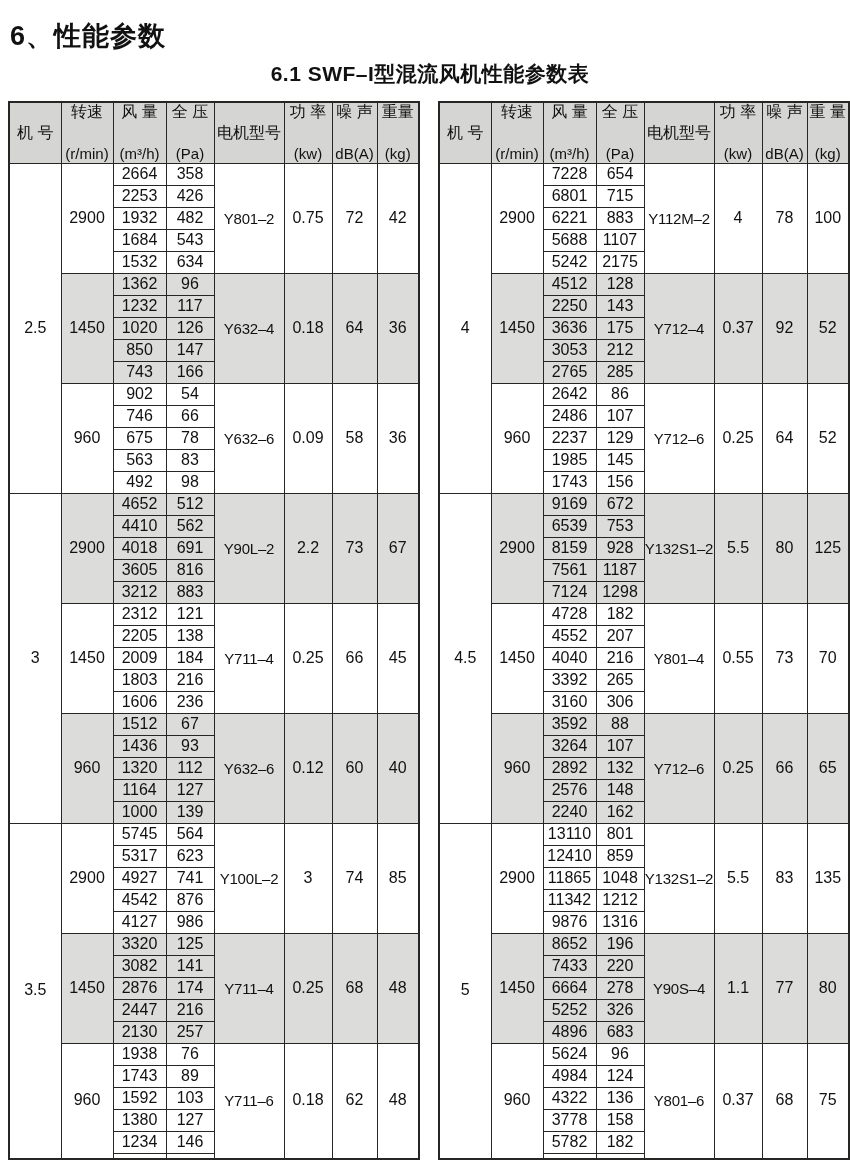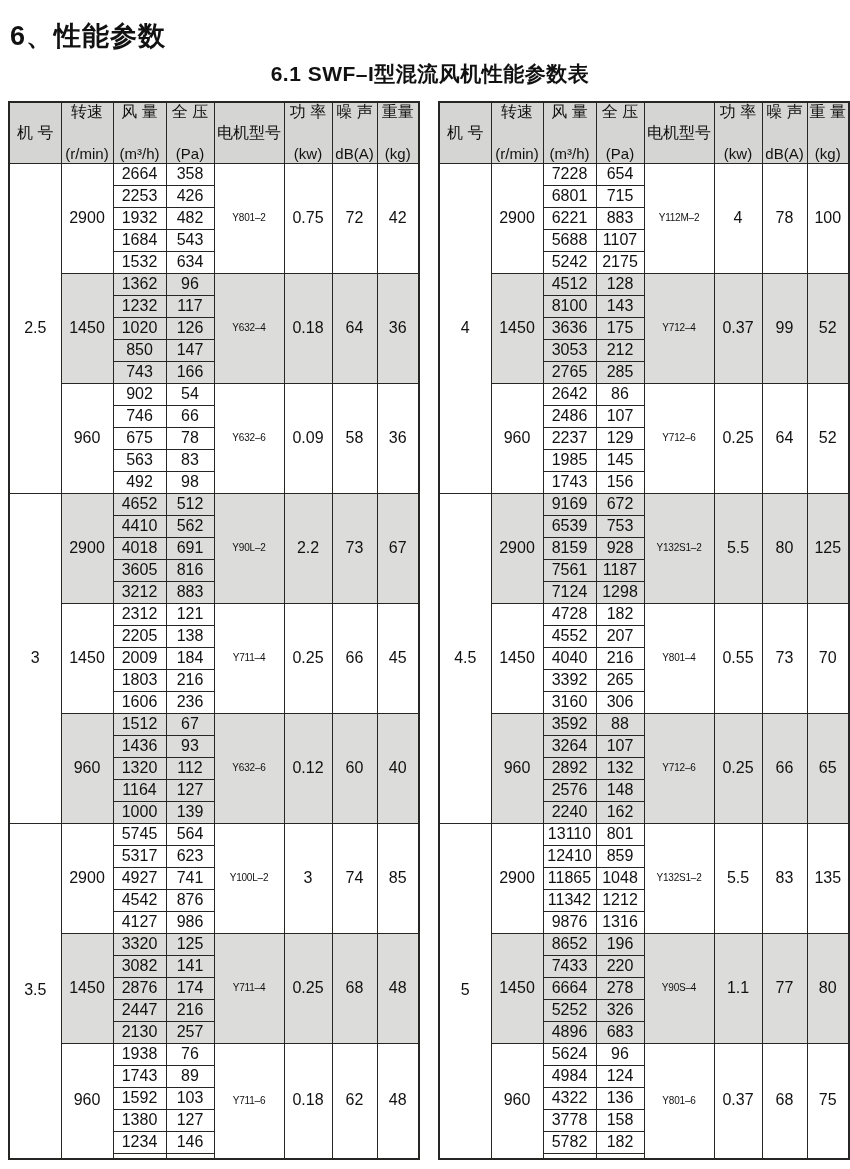--- a/index.html
+++ b/index.html
@@ -42,21 +42,21 @@
     text-align:center;vertical-align:middle;
     padding:0;font-size:16px;line-height:1.15;
     white-space:nowrap;
   }
   .ptable thead th{
     height:49px;background:var(--header-bg);
     font-weight:normal;font-size:16px;
   }
   .ptable thead th .unit{font-size:15px;margin-top:24px;}
   .ptable tbody td{height:21px;}
-  .ptable td.motor{font-size:10px;letter-spacing:-0.2px;}
+  .ptable td.motor{font-size:15px;letter-spacing:-0.2px;}
   .ptable .shaded{background:var(--band-bg);}
   .ptable tr.spacer td{
     height:4px;border-top:none;border-bottom:none;
   }
 </style>
 </head>
 <body>
 
 <div class="page">
   <h1 class="title">6、性能参数</h1>
@@ -416,25 +416,25 @@
             <tr>
               <td class="flow">5242</td>
               <td class="pressure">2175</td>
             </tr>
             <tr>
               <td class="speed shaded" rowspan="5">1450</td>
               <td class="flow shaded">4512</td>
               <td class="pressure shaded">128</td>
               <td class="motor shaded" rowspan="5">Y712–4</td>
               <td class="power shaded" rowspan="5">0.37</td>
-              <td class="noise shaded" rowspan="5">99</td>
+              <td class="noise shaded" rowspan="5">92</td>
               <td class="weight shaded" rowspan="5">52</td>
             </tr>
             <tr>
-              <td class="flow shaded">8100</td>
+              <td class="flow shaded">2250</td>
               <td class="pressure shaded">143</td>
             </tr>
             <tr>
               <td class="flow shaded">3636</td>
               <td class="pressure shaded">175</td>
             </tr>
             <tr>
               <td class="flow shaded">3053</td>
               <td class="pressure shaded">212</td>
             </tr>

